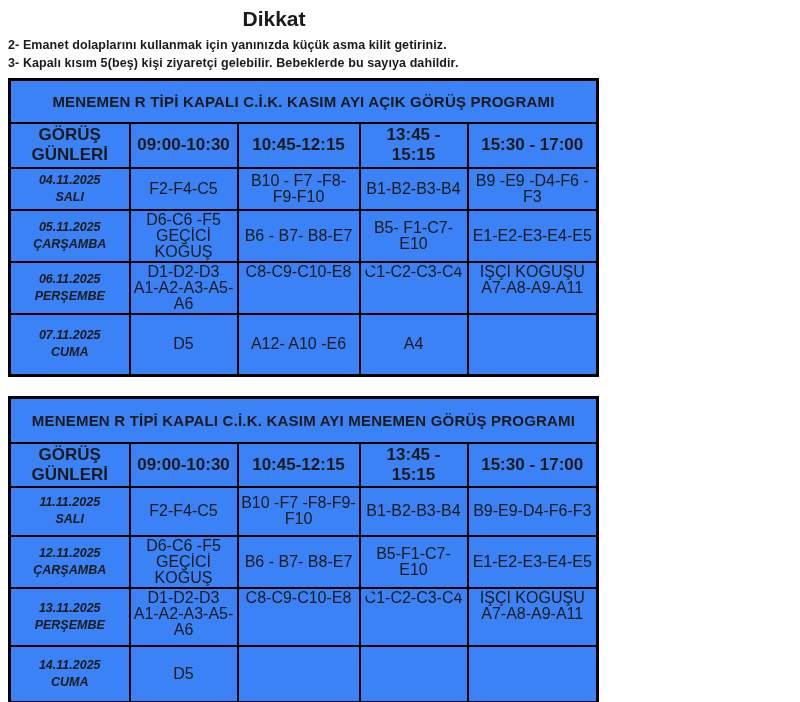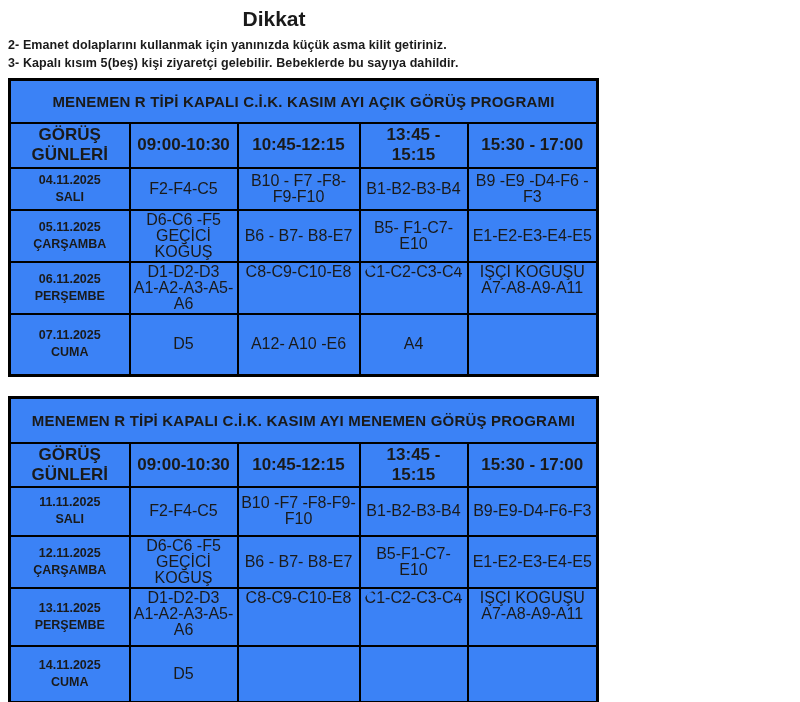--- a/index.html
+++ b/index.html
@@ -56,20 +56,21 @@
     letter-spacing: 0.2px;
   }
   th.hcell {
     font-size: 17px;
     font-weight: bold;
     text-align: center;
   }
   td.date-cell {
     font-size: 12.5px;
     font-weight: bold;
+    font-style: italic;
     text-align: center;
     vertical-align: middle;
     line-height: 17px;
   }
   td.slot-cell {
     font-size: 16px;
     text-align: center;
     vertical-align: middle;
     line-height: 16px;
   }

